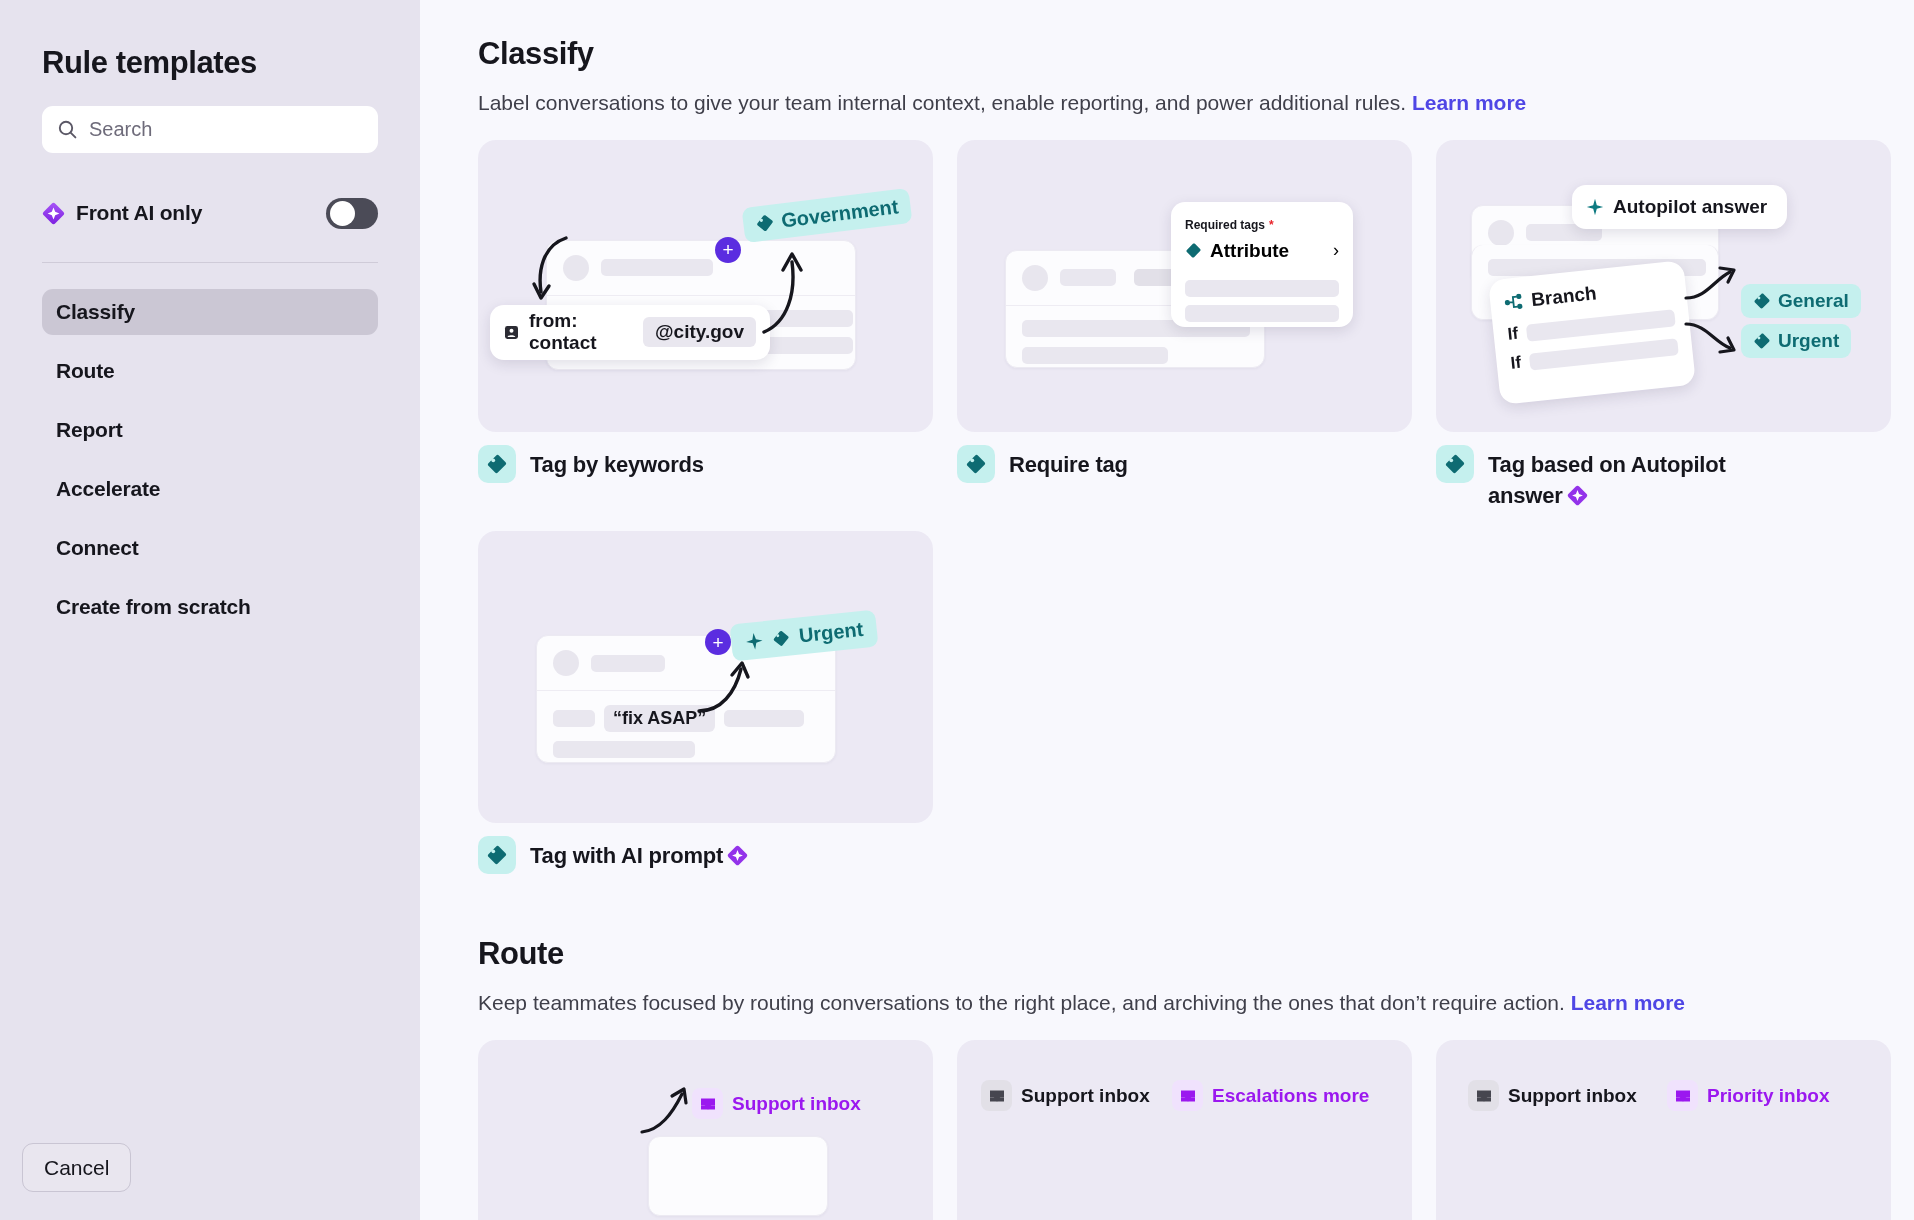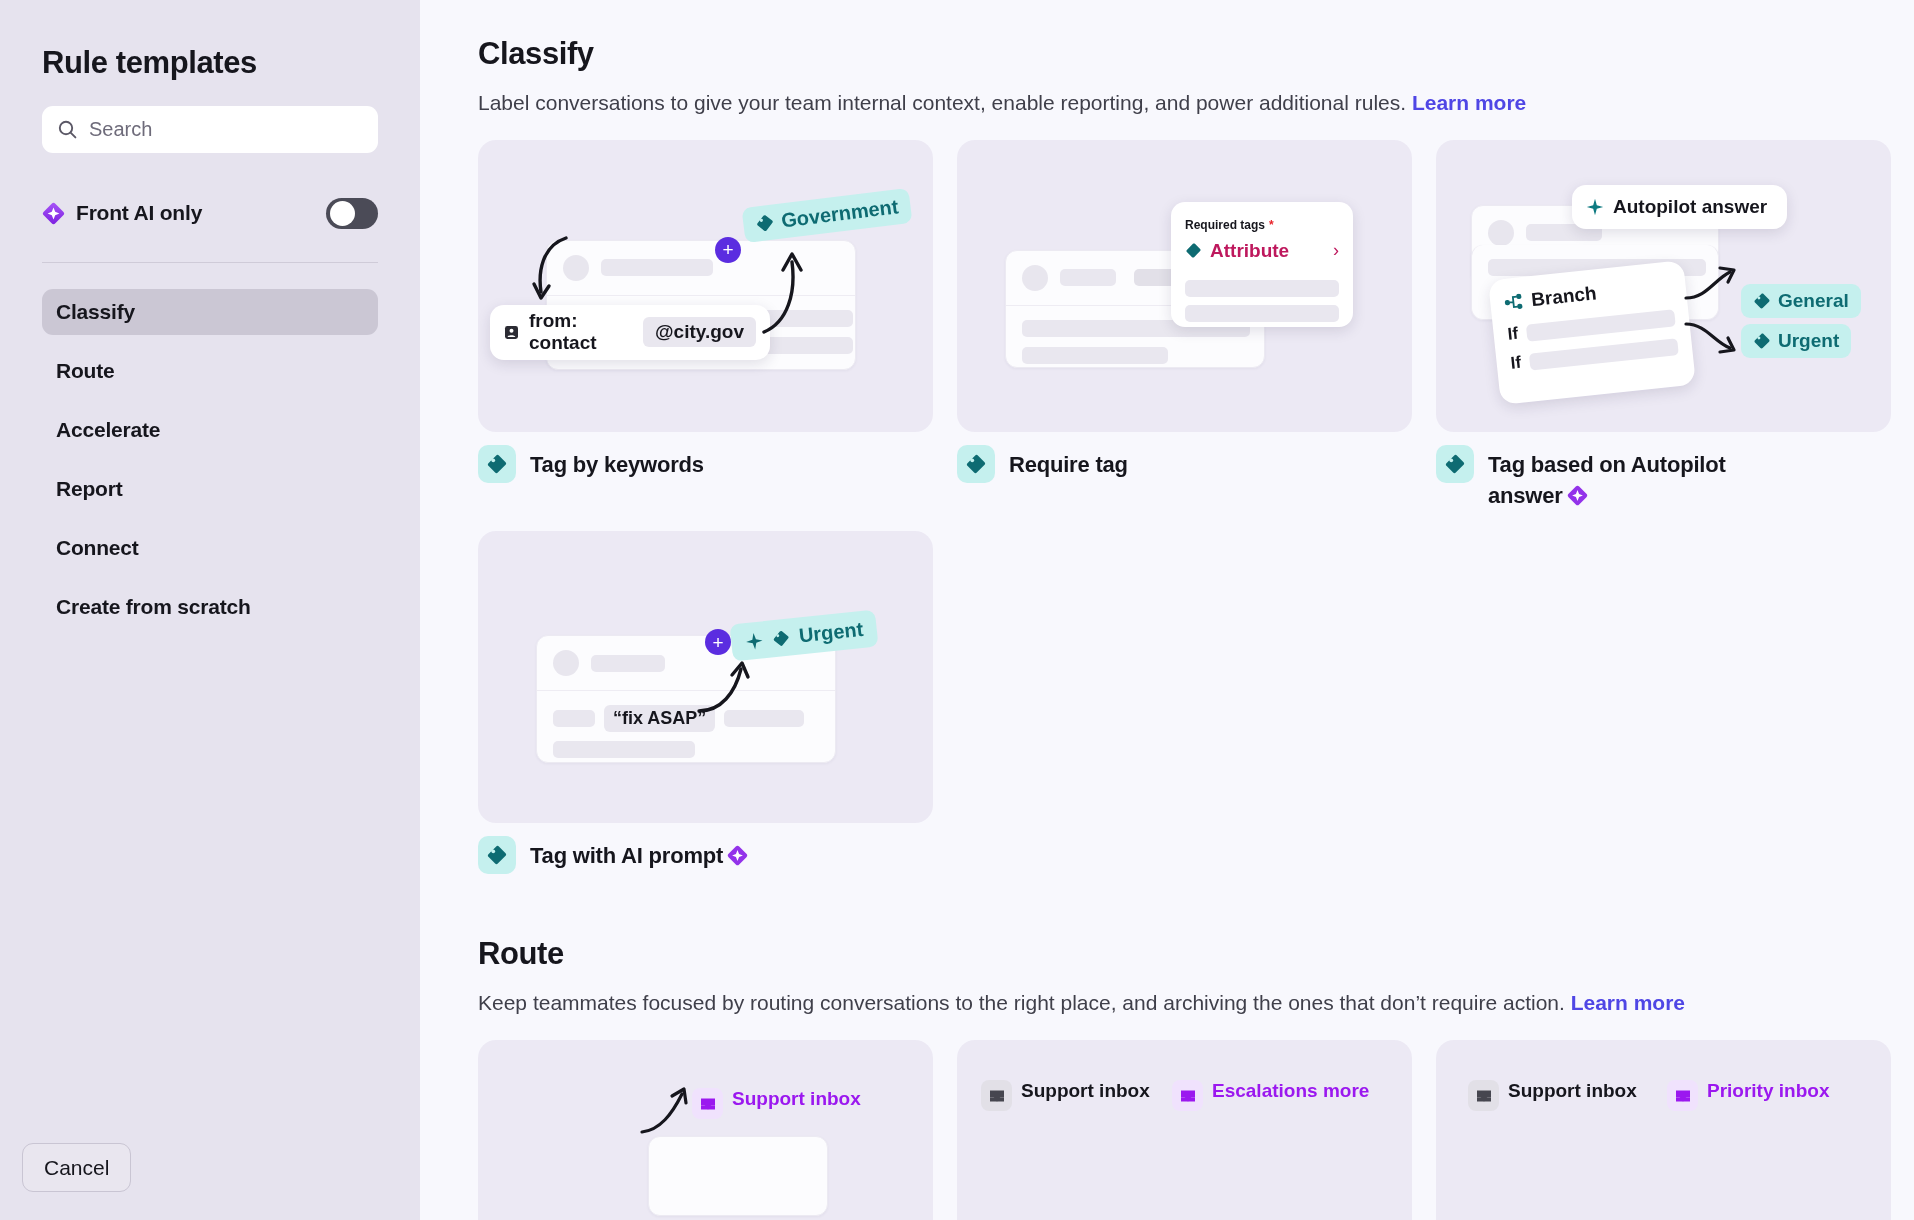--- a/index.html
+++ b/index.html
@@ -164,21 +164,21 @@
   }
   .plus-badge {
     position: absolute;
     width: 26px; height: 26px; border-radius: 50%;
     background: #5b2de0; color: #fff;
     display:flex; align-items:center; justify-content:center;
     font-size: 19px; line-height: 1; font-weight: 400;
   }
   .inbox-chip {
     position: absolute;
-    display: flex; gap: 9px;
+    display: flex; align-items: center; gap: 9px;
     font-size: 19px; font-weight: 700;
     white-space: nowrap;
   }
   .inbox-ico {
     width: 31px; height: 31px; border-radius: 8px;
     display: flex; align-items: center; justify-content: center;
     flex: 0 0 31px;
   }
   .ico-grey { background: #e2e0e7; }
   .ico-purple { background: #f0e2fd; }
@@ -225,24 +225,24 @@
     <div class="divider"></div>
 
     <nav class="nav">
       <div class="nav-item active">
           <span>Classify</span>
         </div>
       <div class="nav-item">
           <span>Route</span>
         </div>
       <div class="nav-item">
+          <span>Report</span>
+        </div>
+      <div class="nav-item">
           <span>Accelerate</span>
-        </div>
-      <div class="nav-item">
-          <span>Report</span>
         </div>
       <div class="nav-item">
           <span>Connect</span>
         </div>
       <div class="nav-item">
           <span>Create from scratch</span>
         </div>
     </nav>
 
     <button class="cancel-btn">Cancel</button>
@@ -320,21 +320,21 @@
                 <span class="sk-bar" style="width:52px;background:#e2e0e8;margin-left:6px"></span>
               </div>
             <div class="conv-sep"></div>
             <div class="conv-body">
                 <span class="sk-bar" style="width:228px"></span>
                 <span class="sk-bar" style="width:146px"></span>
               </div>
           </div>
           <div class="pill-float" style="left:214px; top:62px; width:182px; height:125px; flex-direction:column; align-items:stretch; padding:16px 14px 12px;">
             <div style="font-size:12px;color:#16161d;"><span>Required tags</span><span style="color:#e8232a;margin-left:4px">*</span></div>
-            <div style="display:flex;align-items:center;gap:8px;margin-top:8px;color:#be185d;font-size:19px;">
+            <div style="display:flex;align-items:center;gap:8px;margin-top:8px;color:#000000;font-size:19px;">
               <span>
                   <svg width="17" height="17" viewBox="0 0 20 20">
                     <path d="M2.2 9.3 L9.3 2.2 C10 1.5 11 1.5 11.7 2.2 L17.8 8.3 C18.5 9 18.5 10 17.8 10.7 L10.7 17.8 C10 18.5 9 18.5 8.3 17.8 L2.2 11.7 C1.5 11 1.5 10 2.2 9.3 Z" fill="#0e6b72"></path>
                   </svg>
                 </span>
               <span>Attribute</span>
               <span style="margin-left:auto;font-weight:400;font-size:18px;">›</span>
             </div>
             <div style="height:1px;background:#eceaf2;margin:9px 0 0;"></div>
             <div style="display:flex;flex-direction:column;gap:8px;margin-top:9px;">

